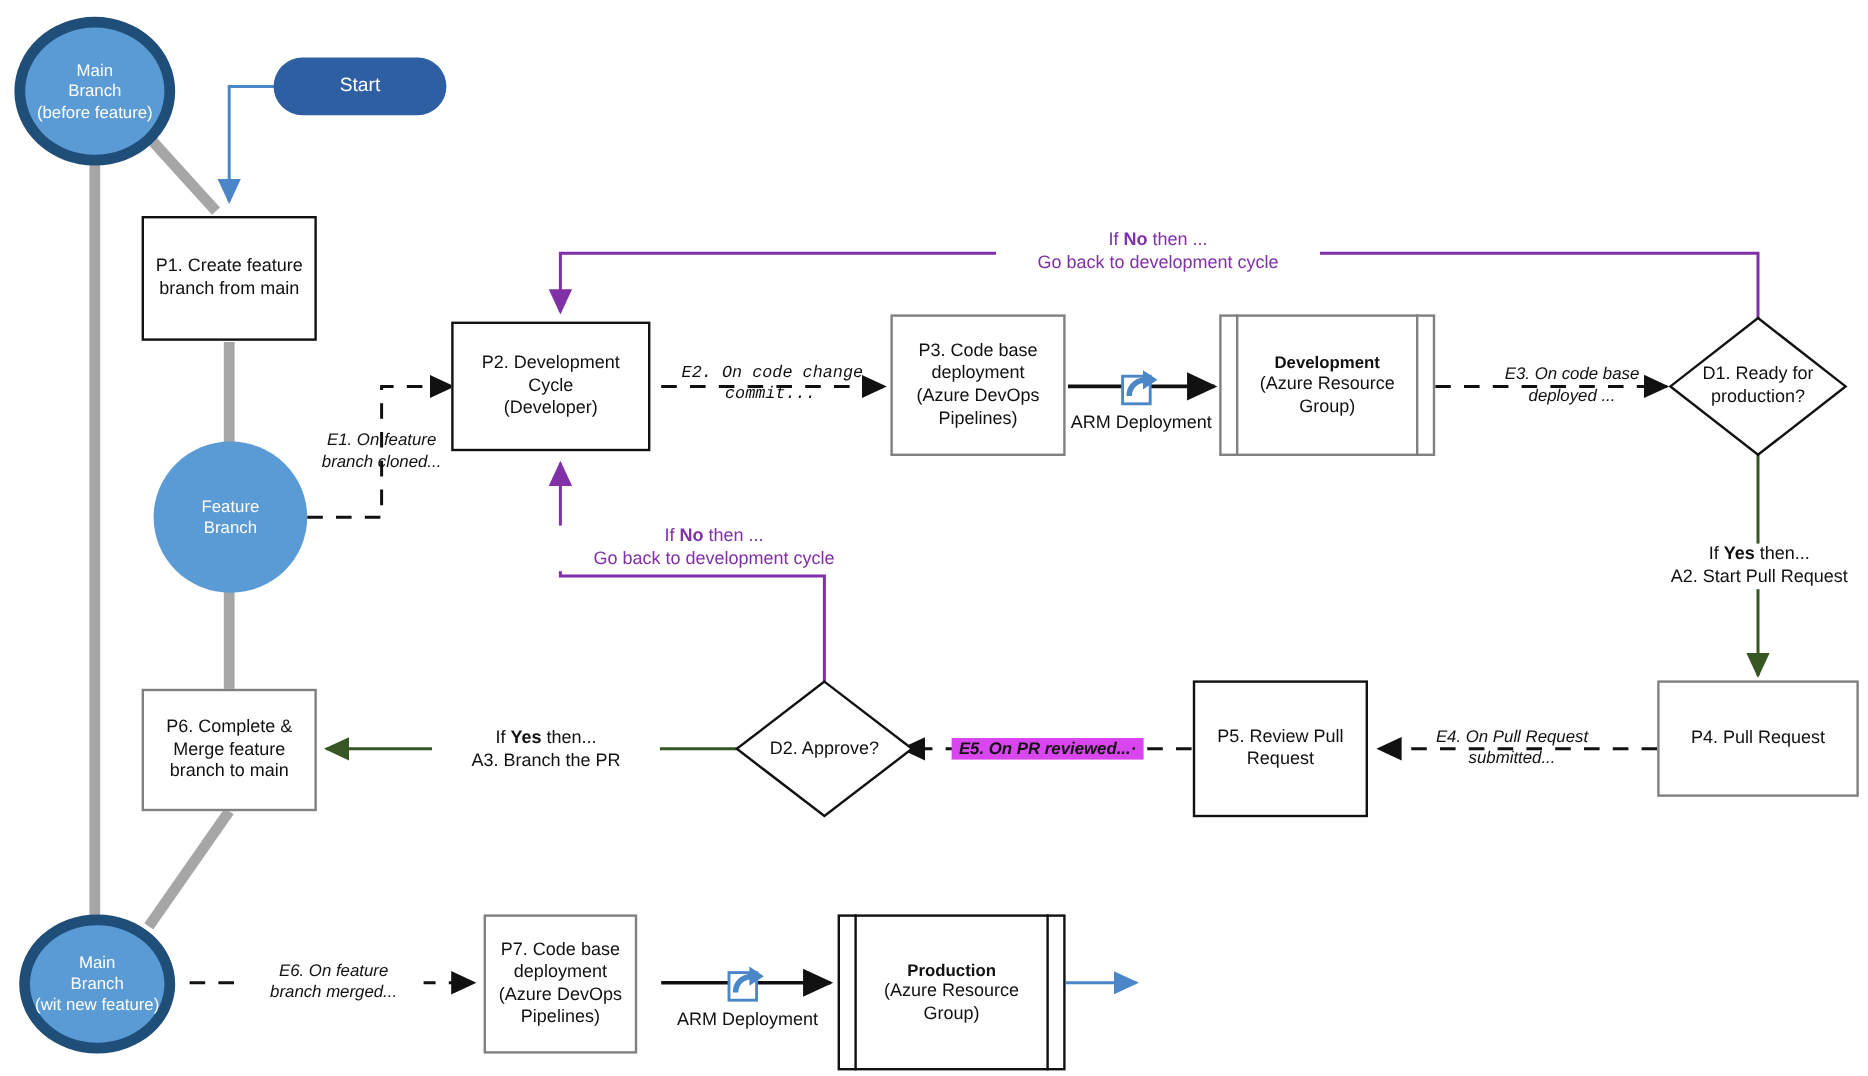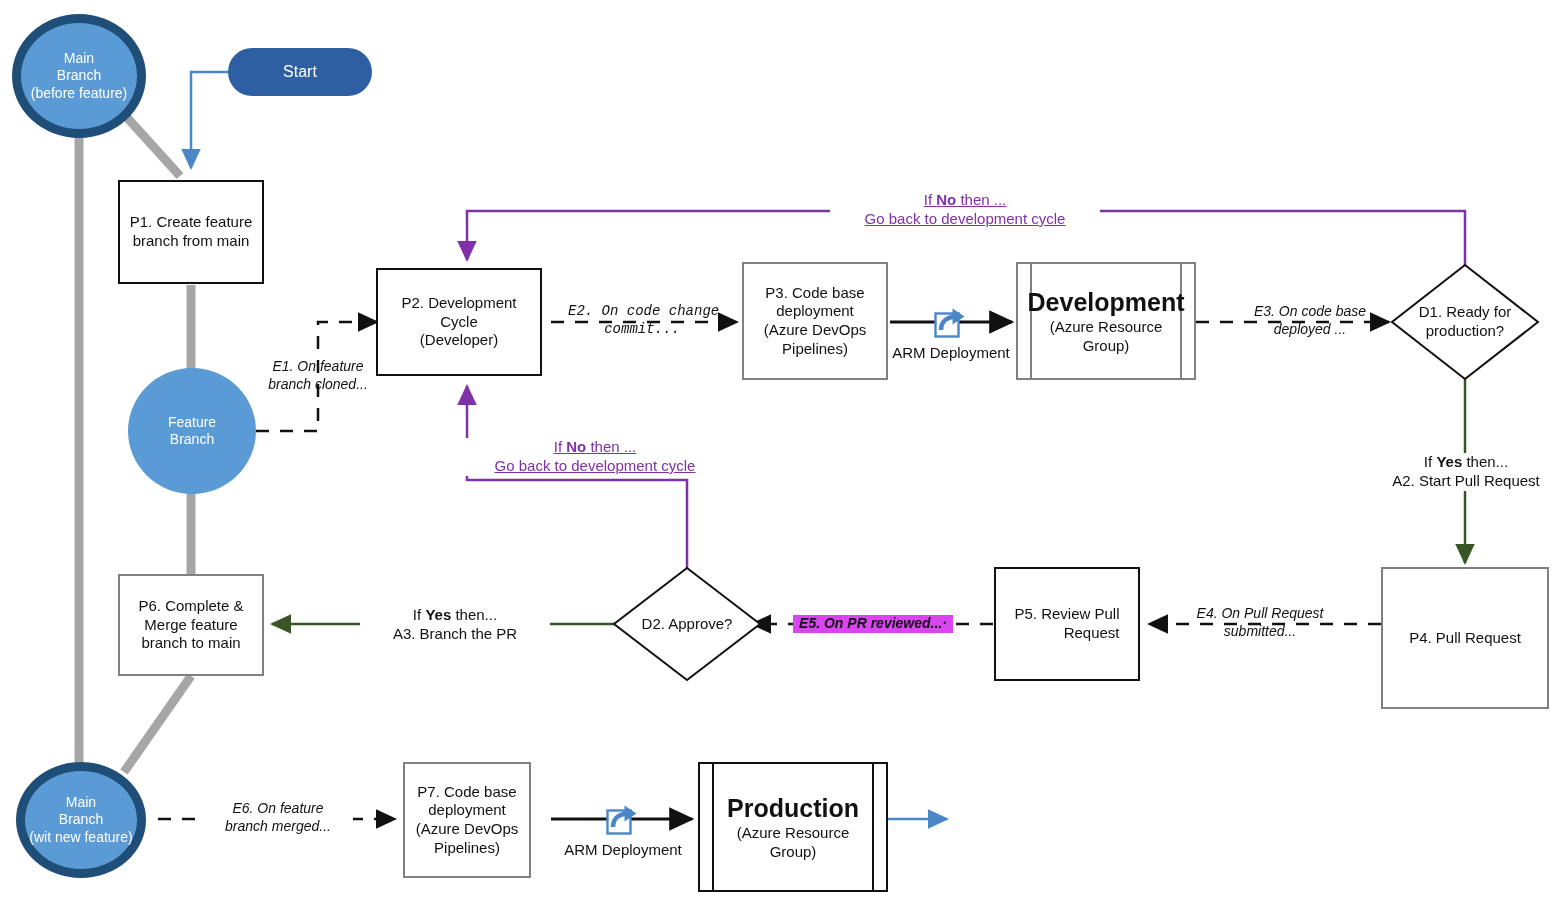--- a/index.html
+++ b/index.html
@@ -52,21 +52,21 @@
     position: absolute;
     top: -2px; bottom: -2px;
     border-left: 2px solid #111111;
     border-right: 2px solid #111111;
     left: 12px; right: 12px;
     pointer-events: none;
   }
   .predef.gray-b { border-color: #808080; }
   .predef.gray-b .inner { border-left-color:#808080; border-right-color:#808080; }
   .predef .ptext { position: relative; z-index: 2; padding: 0 18px; }
-  .predef .ptitle { font-size: 25px; font-weight: bold; display:block; }
+  .predef .ptitle { font-size: 14px; font-weight: bold; display:block; }
   .predef .psub { font-size: 15px; display:block; }
   
   .pill {
     border-radius: 999px;
     color: #ffffff;
     font-size: 16px;
   }
   
   .circle {
     border-radius: 50%;
@@ -86,21 +86,21 @@
   
   .lbl {
     position: absolute;
     font-size: 14px;
     color: #111111;
     text-align: center;
     line-height: 1.25;
     white-space: nowrap;
   }
   .lbl.ital { font-style: italic; }
-  .lbl.purple { color: #8031A7; text-decoration: underline; }
+  .lbl.purple { color: #8031A7; }
   .lbl b { font-weight: bold; }
   .lbl .blk { color: #111111; }
   
   .armicon {
     position: absolute;
     width: 34px; height: 34px;
     z-index: 5;
   }
 </style>
 </head>
@@ -220,25 +220,25 @@
     </div>
   </div>
 
   <div class="node diamond" style="left:1392px; top:265px; width:146px; height:114px;">
     <div class="dlabel">
       <div>D1. Ready for</div>
       <div>production?</div>
     </div>
   </div>
 
-  <div class="node proc gray-b" style="left:1381px; top:567px; width:168px; height:142px;">
+  <div class="node proc gray-b" style="left:1381px; top:567px; width:168px; height:97px;">
     <span>P4. Pull Request</span>
   </div>
 
-  <div class="node proc" style="left:994px; top:567px; width:146px; height:114px;text-align:right;">
+  <div class="node proc" style="left:994px; top:567px; width:146px; height:114px;">
     <div>
       <div>P5. Review Pull</div>
       <div>Request</div>
     </div>
   </div>
 
   <div class="node diamond" style="left:614px; top:568px; width:146px; height:112px;">
     <span class="dlabel">D2. Approve?</span>
   </div>
 

